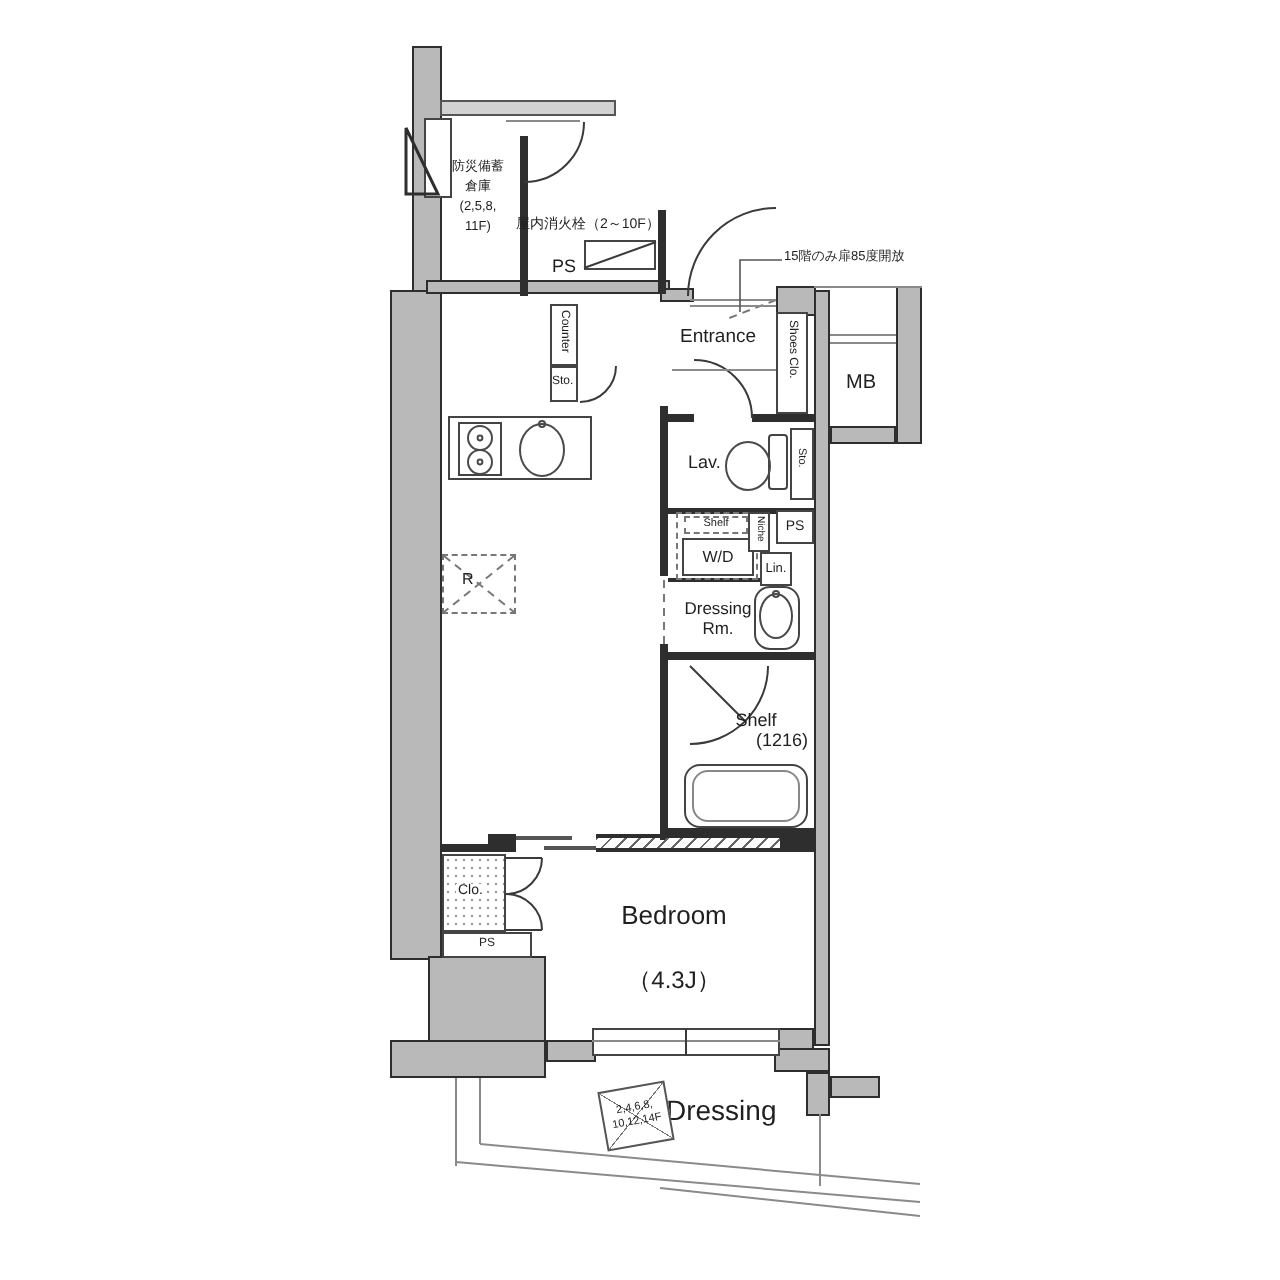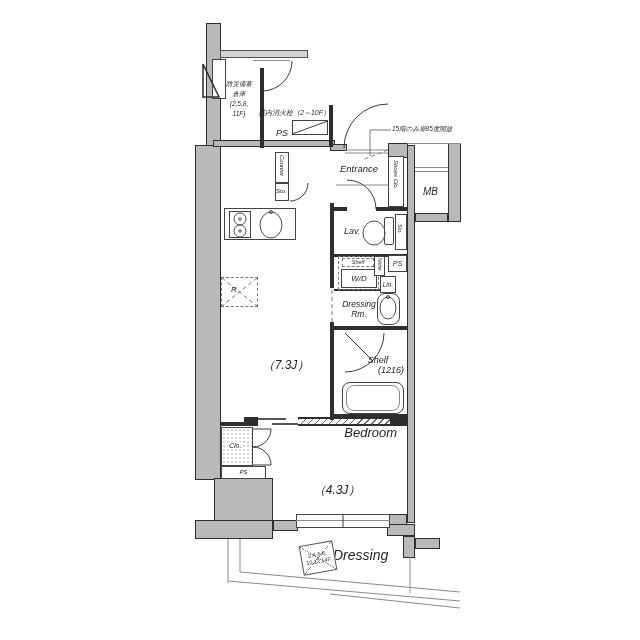--- a/index.html
+++ b/index.html
@@ -4,21 +4,21 @@
 <style>
   html,body{margin:0;padding:0;background:#fff;}
   #plan{position:relative;width:640px;height:640px;background:#fff;overflow:hidden;
         font-family:"Liberation Sans","DejaVu Sans",sans-serif;color:#1f1f1f;}
   .wall{position:absolute;background:#b9b9b9;border:1px solid #2e2e2e;box-sizing:border-box;}
   .wall2{position:absolute;background:#d2d2d2;border:1px solid #555;box-sizing:border-box;}
   .iw{position:absolute;background:#2e2e2e;}
   .thin{position:absolute;background:#8a8a8a;}
   .box{position:absolute;border:1px solid #444;background:#fff;box-sizing:border-box;}
   .dashed{position:absolute;border:1px dashed #777;background:transparent;box-sizing:border-box;}
-  .lbl{position:absolute;color:#1f1f1f;white-space:nowrap;line-height:1.15;font-style:italic;}
+  .lbl{position:absolute;color:#1f1f1f;white-space:nowrap;line-height:1.15;}
   .ctr{text-align:center;}
   .vert{writing-mode:vertical-rl;text-orientation:mixed;}
   .round{border-radius:8px;}
   svg.lines{position:absolute;left:0;top:0;pointer-events:none;}
   .hatchwall{position:absolute;box-sizing:border-box;border-top:2px solid #2e2e2e;border-bottom:2px solid #2e2e2e;
     background:repeating-linear-gradient(135deg,#666 0 1px,transparent 1px 5px);}
   .speckle{background-image:radial-gradient(#9a9a9a 0.6px,transparent 0.8px);background-size:4px 4px;}
   .chip{background:#fff;padding:0 1px;}
   .partbox{position:absolute;border:1px solid #555;background:
      linear-gradient(to bottom right,transparent 49.4%,#777 49.4%,#777 50.6%,transparent 50.6%),
@@ -140,22 +140,21 @@
       <circle cx="271" cy="212" r="1.5"></circle>
       <ellipse cx="374" cy="233" rx="11" ry="12"></ellipse>
       <ellipse cx="388" cy="308" rx="8" ry="11"></ellipse>
       <circle cx="388" cy="297" r="1.5"></circle>
     </g>
     <g stroke="#555" stroke-width="0.8" fill="none">
       <polyline points="391,130 370,130 370,156"></polyline>
     </g>
   </svg>
 
-  <div class="lbl ctr" style="left:226px;top:359px;width:120px;font-size:12px;">（7.3J）</div>
-  <div class="lbl ctr" style="left:277px;top:426px;width:120px;font-size:13px;text-align:right;">Bedroom</div>
+  <div class="lbl ctr" style="left:277px;top:451px;width:120px;font-size:13px;">Bedroom</div>
   <div class="lbl ctr" style="left:277px;top:484px;width:120px;font-size:12px;">（4.3J）</div>
   <div class="lbl" style="left:333px;top:547px;font-size:14px;">Dressing</div>
   <div class="lbl" style="left:340px;top:164px;font-size:9.5px;">Entrance</div>
   <div class="lbl" style="left:344px;top:226px;font-size:9px;">Lav.</div>
   <div class="lbl ctr" style="left:338px;top:300px;width:42px;font-size:8.5px;">Dressing</div>
   <div class="lbl ctr" style="left:338px;top:310px;width:42px;font-size:8.5px;">Rm.</div>
   <div class="lbl ctr" style="left:356px;top:355px;width:44px;font-size:9px;">Shelf</div>
   <div class="lbl ctr" style="left:369px;top:365px;width:44px;font-size:9px;">(1216)</div>
   <div class="lbl" style="left:423px;top:186px;font-size:10px;">MB</div>
 

